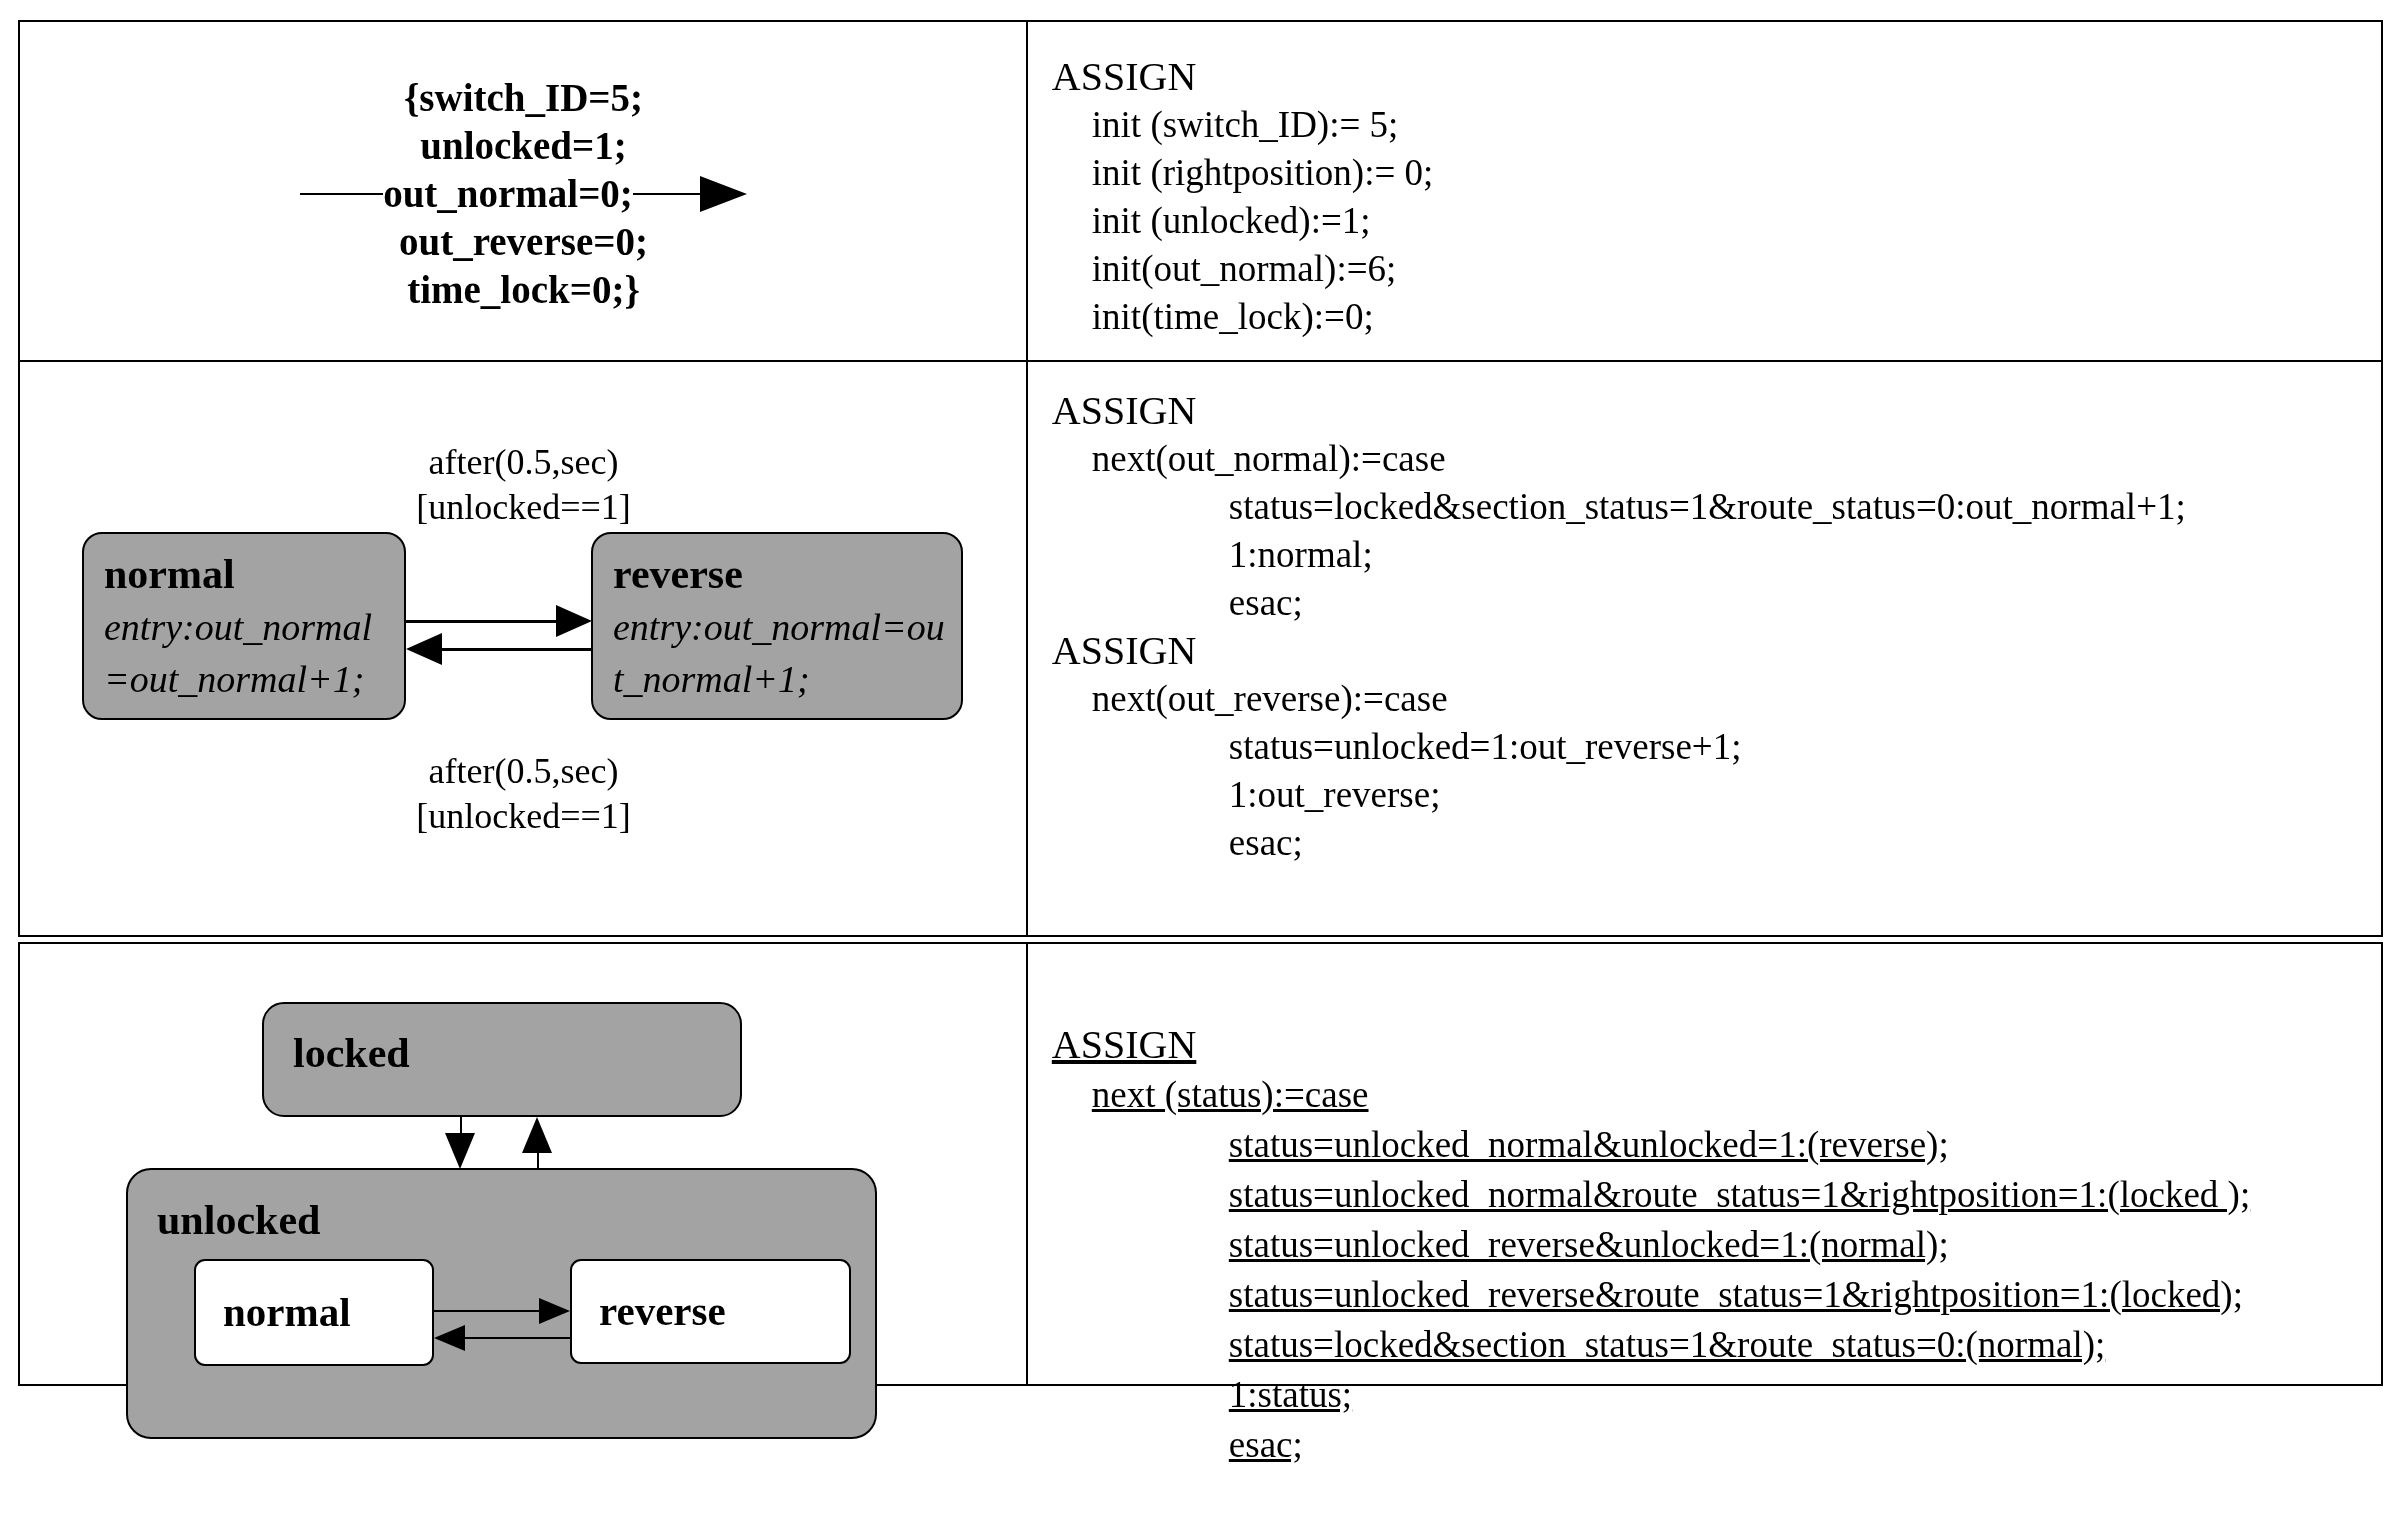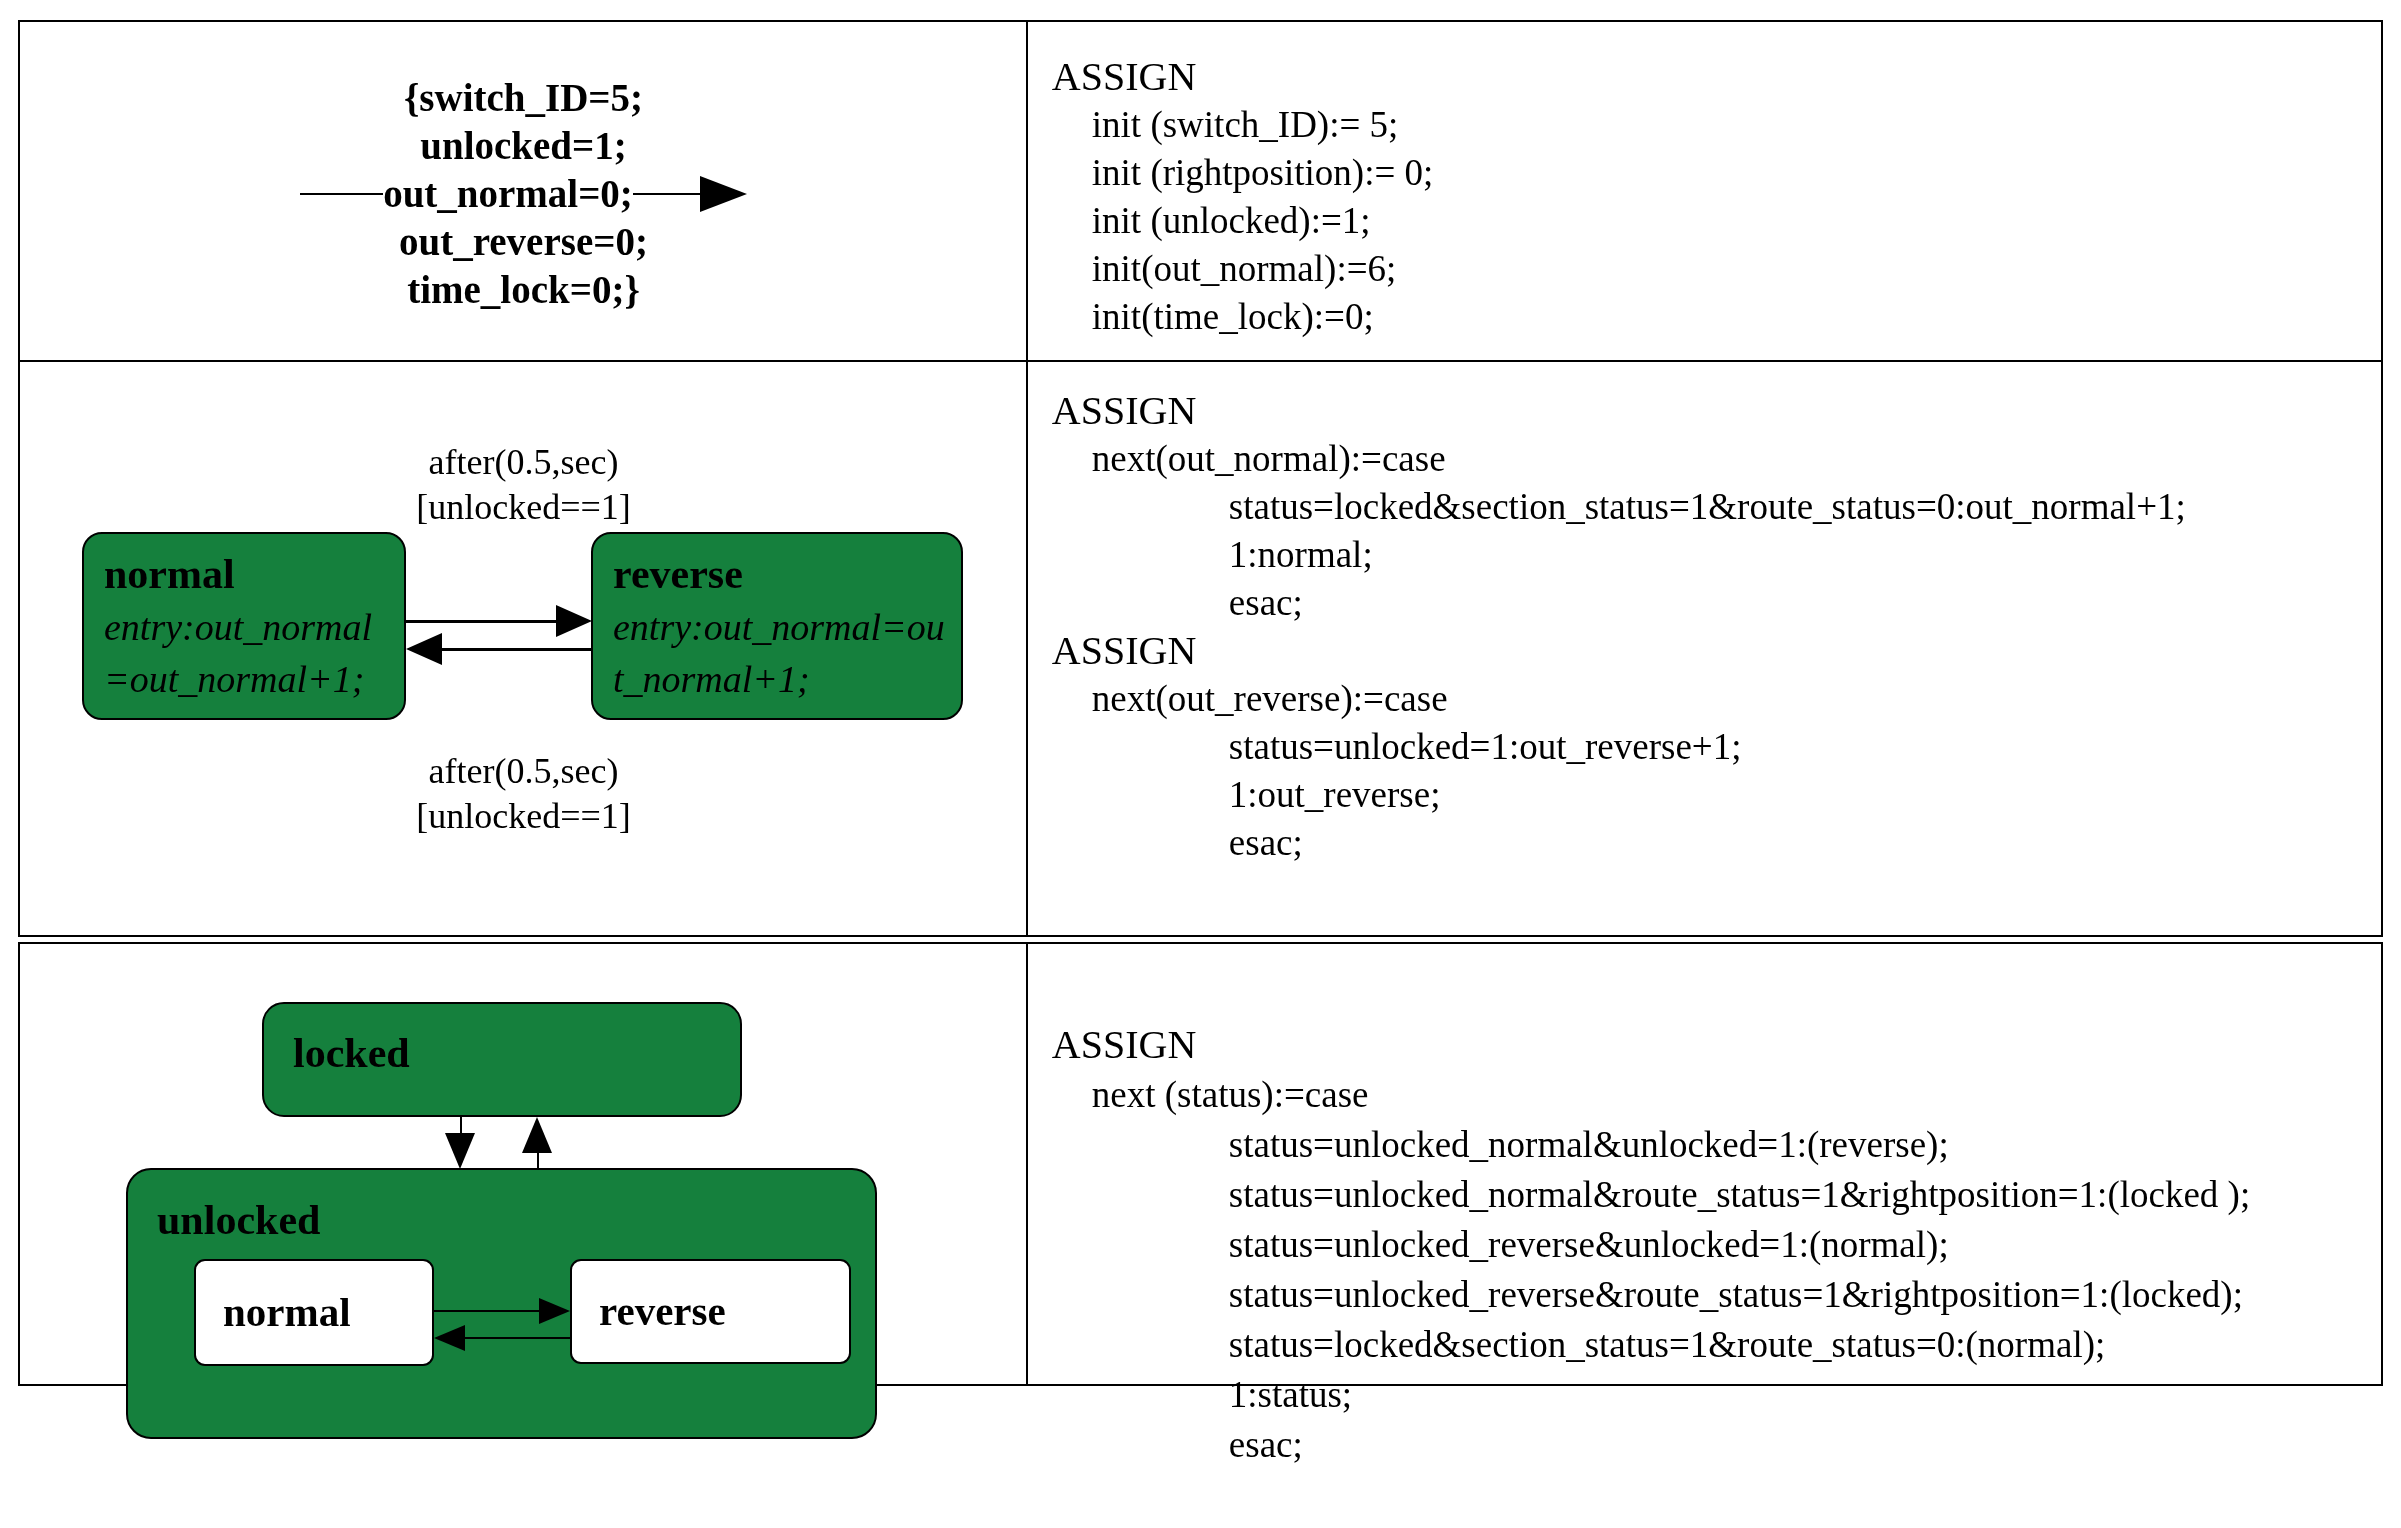--- a/index.html
+++ b/index.html
@@ -13,21 +13,21 @@
   }
   .figure { position:absolute; left:18px; top:20px; width:2368px; }
 
   
   .trow { display:flex; }
   .cell { border:2.7px solid #000; background:#fff; position:relative; }
   .cl { width:1011px; }
   .cr { width:1357px; margin-left:-2.7px; }
   .r1 .cell { height:343px; }
   .r2 .cell { height:577px; }
-  .r3 .cell { height:444px; }
+  .r3 .cell { height:444px;text-decoration:underline; }
   .r2 { margin-top:-2.7px; }          
   .r3 { margin-top:4.5px; }           
 
   
   .code { white-space:nowrap; font-size:37px; line-height:48px; }
   .assign { font-size:40px; }
   .ind1 { margin-left:40px; }
   .ind2 { margin-left:177px; }
   .r1 .cr { padding:31px 0 0 23.5px; }
   .r2 .cr { padding:25px 0 0 23.5px; }
@@ -37,21 +37,21 @@
   
   .init-block { padding-top:52px; text-align:center; font-weight:bold;
                 font-size:39px; line-height:48px; }
   .arrow-row { display:flex; align-items:center; justify-content:center; height:48px; }
   .hline { height:2.7px; background:#000; }
   .hl-l { width:83px; } .hl-r { width:67px; }
   .tri-right { width:0; height:0; border-top:18px solid transparent;
                border-bottom:18px solid transparent; border-left:47px solid #000; }
 
   
-  .state-box { position:absolute; border:2.7px solid #000; border-radius:20px; background:#15803d; }
+  .state-box { position:absolute; border:2.7px solid #000; border-radius:20px; background:#a3a3a3; }
   .state-title { font-weight:bold; font-size:42px; line-height:54px; }
   .state-body { font-size:38px; line-height:52px; white-space:nowrap;font-style:italic; }
 
   
   .lbl { position:absolute; left:0; width:100%; text-align:center;
          font-size:36px; line-height:45px; }
   .lbl-top { top:78px; } .lbl-bottom { top:387px; }
   .box-normal  { left:62px;  top:170px; width:324px; height:188px; padding:12.7px 0 0 20px; }
   .box-reverse { left:571px; top:170px; width:372px; height:188px; padding:12.7px 0 0 20px; }
   .harr { position:absolute; left:386px; width:186px; height:33px; }

